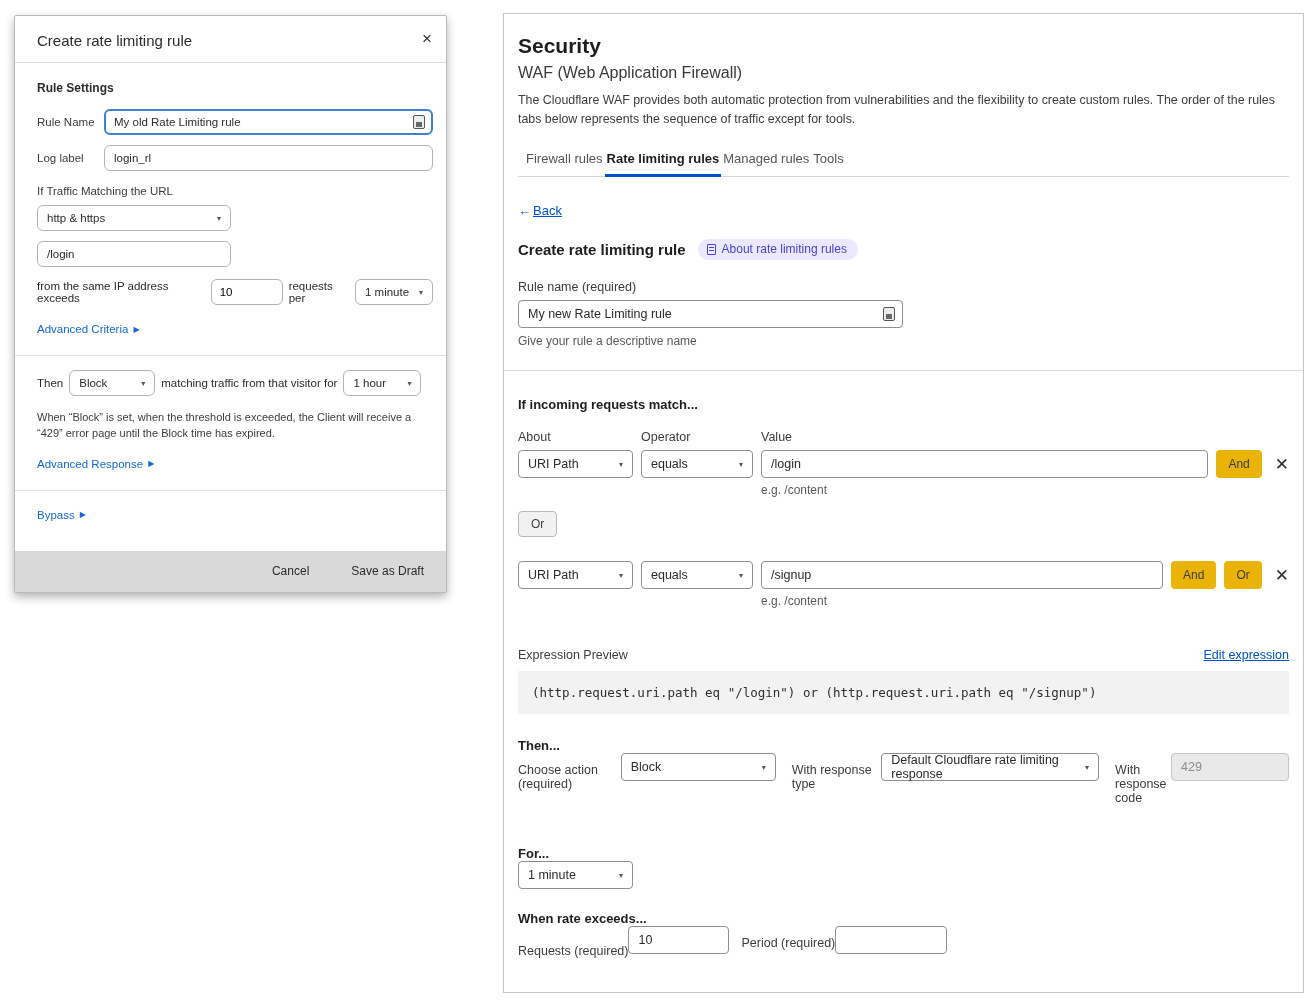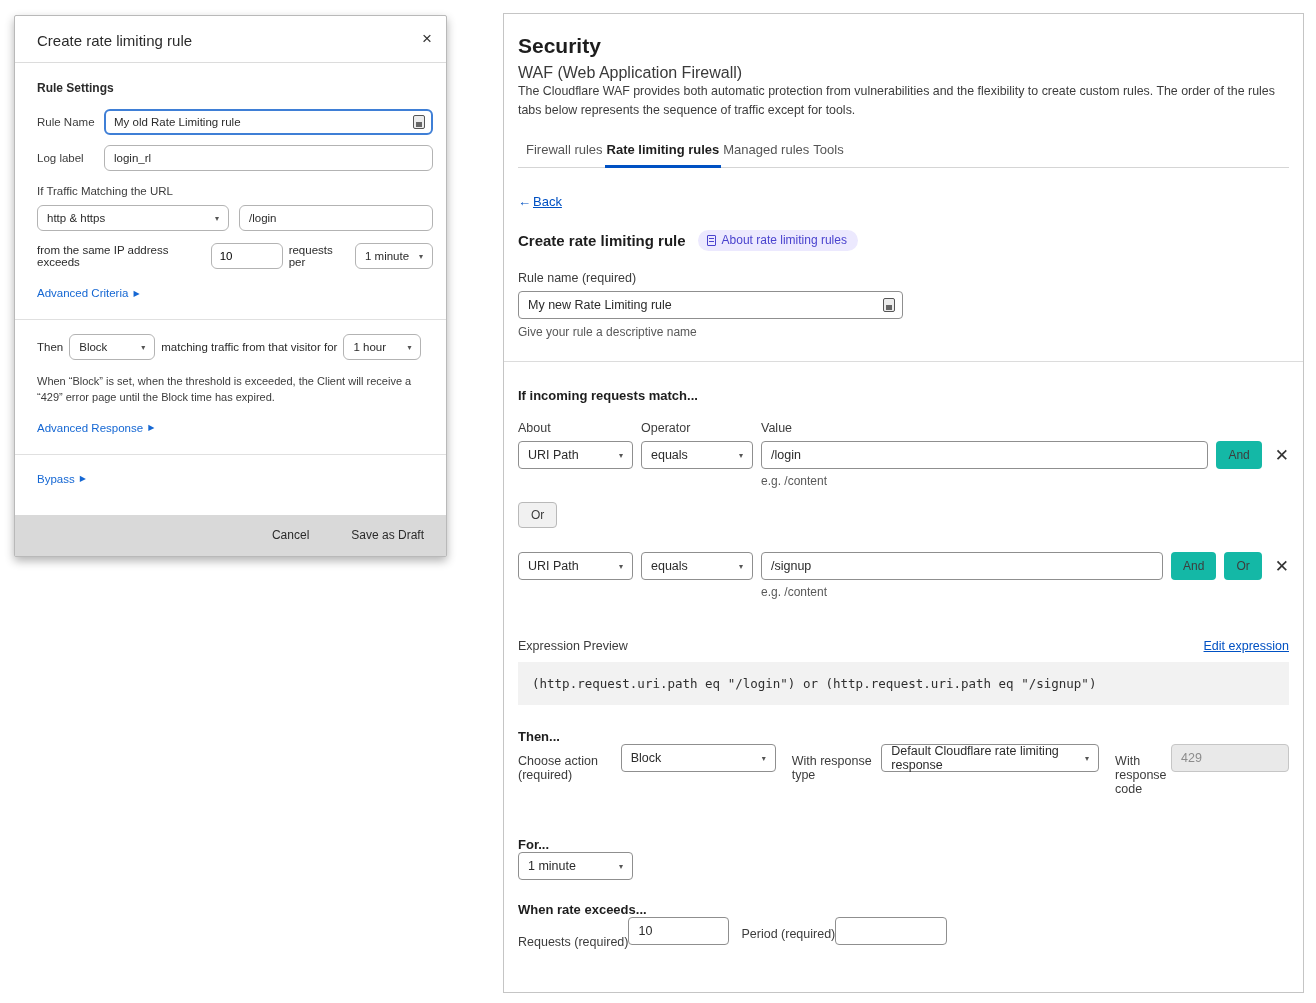--- a/index.html
+++ b/index.html
@@ -26,39 +26,39 @@
   .with-icon { position:relative; flex:1; display:flex; }
   .autofill-icon { position:absolute; right:8px; top:50%; transform:translateY(-50%);
     width:12px; height:14px; border:1px solid #555; border-radius:2px; background:#ececec;
     display:flex; align-items:flex-end; justify-content:center; font-size:7px; color:#333; }
   .autofill-icon::after { content:""; width:6px; height:5px; background:#666; margin-bottom:1px; }
   .m-group-label { font-size:11.5px; color:#3c3c3c; margin:14px 0 8px; }
   .m-select { height:26px; border:1px solid #b3b3b3; border-radius:6px; background:#fff;
     display:flex; align-items:center; justify-content:space-between; padding:0 9px;
     font-size:11.5px; color:#2b2b2b; cursor:pointer; }
   .caret { font-size:8px; color:#555; margin-left:6px; }
-  .m-two { display:flex; gap:10px; margin-bottom:12px; }
+  .m-two { display:flex; gap:10px; margin-bottom:12px;flex-direction:column; }
   .m-two .m-select { width:194px; }
   .m-two .m-input { width:194px; flex:none; }
   .m-inline { display:flex; align-items:center; gap:6px; margin-bottom:14px; font-size:11.5px; color:#2b2b2b; flex-wrap:nowrap; }
   .m-inline .num { width:72px; flex:none; height:26px; border:1px solid #b3b3b3; border-radius:6px; padding:0 8px; font-size:11.5px; }
   .m-inline .m-select.small { width:78px; flex:none; }
   .m-link { color:#1567d3; font-size:11.5px; cursor:pointer; display:inline-flex; align-items:center; gap:5px; margin:4px 0 10px; }
   .tri { font-size:8px; color:#1567d3; }
   .m-hr { border:none; border-top:1px solid #e0e0e0; margin:10px -13px 14px -22px; }
   .m-note { font-size:11px; color:#3c3c3c; line-height:1.45; margin:4px 0 12px; max-width:398px; }
   .modal-footer { background:#d9d9d9; padding:13px 22px 14px; display:flex;
     justify-content:flex-end; gap:42px; font-size:12px; color:#2b2b2b; margin-top:8px; }
   .footer-btn { cursor:pointer; }
 
   
   .panel { position:absolute; left:503px; top:13px; width:801px; height:980px;
     background:#fff; border:1px solid #c5c5c5; padding:16px 14px; overflow:hidden; }
   .p-title { font-size:21px; font-weight:bold; color:#1d1d1d; margin:4px 0 6px; }
-  .p-subtitle { font-size:16px; color:#3a3a3a; font-weight:normal; }
+  .p-subtitle { font-size:16px; color:#3a3a3a; font-weight:normal; margin-bottom:9px; }
   .p-desc { font-size:12.4px; color:#3c3c3c; line-height:1.5; width:774px; }
   .tabs { display:flex; margin-top:17px; border-bottom:1px solid #d5d5d5; padding-left:6px; }
   .tab { font-size:13px; color:#555; padding:6px 2px 8px; cursor:pointer;
     border-bottom:3px solid transparent; margin-bottom:-1px; }
   .tab.active { color:#1d1d1d; font-weight:bold; border-bottom-color:#0051c3; }
   .back-link { display:inline-flex; align-items:center; gap:2px; margin-top:26px;
     color:#0051c3; font-size:13px; cursor:pointer; }
   .back-link .bl-txt { text-decoration:underline; }
   .heading-row { display:flex; align-items:center; gap:12px; margin-top:20px; }
   .p-heading { font-size:15px; font-weight:bold; color:#1d1d1d; }
@@ -77,21 +77,21 @@
   .sec-heading { font-size:13px; font-weight:bold; color:#1d1d1d; }
   .match-heading { margin:26px 0 0; }
   .cols-labels { display:flex; gap:8px; font-size:12.5px; color:#3c3c3c; margin:18px 0 6px; }
   .cl-field { width:115px; } .cl-op { width:112px; }
   .crow { display:flex; gap:8px; align-items:center; }
   .sel { height:28px; border:1px solid #8f8f8f; border-radius:4px; background:#fff;
     display:flex; align-items:center; justify-content:space-between; padding:0 9px;
     font-size:12.5px; color:#2b2b2b; cursor:pointer; }
   .sel-field { width:115px; } .sel-op { width:112px; }
   .value-input { flex:1; }
-  .btn-gray { background:#14b8a6; border:none; border-radius:4px; padding:7px 12px;
+  .btn-gray { background:#eab308; border:none; border-radius:4px; padding:7px 12px;
     font-size:12px; color:#3d3d3d; cursor:pointer; font-family:"Liberation Sans",sans-serif; }
   .remove-x { font-size:17px; color:#333; cursor:pointer; margin-left:5px; font-weight:300; }
   .val-helper { margin-left:243px; margin-top:5px; font-size:12px; color:#595959; }
   .or-standalone { margin:14px 0 20px; background:#f1f1f1; border:1px solid #b9b9b9;
     border-radius:4px; padding:5px 12px; font-size:12px; color:#3d3d3d; cursor:pointer; display:inline-block; }
   .row2 { margin-top:4px; }
   .expr-block { margin-top:40px; }
   .expr-head { display:flex; justify-content:space-between; align-items:center; }
   .expr-label { font-size:12.5px; color:#3c3c3c; }
   .expr-link { font-size:12.5px; color:#0051c3; text-decoration:underline; cursor:pointer; }

